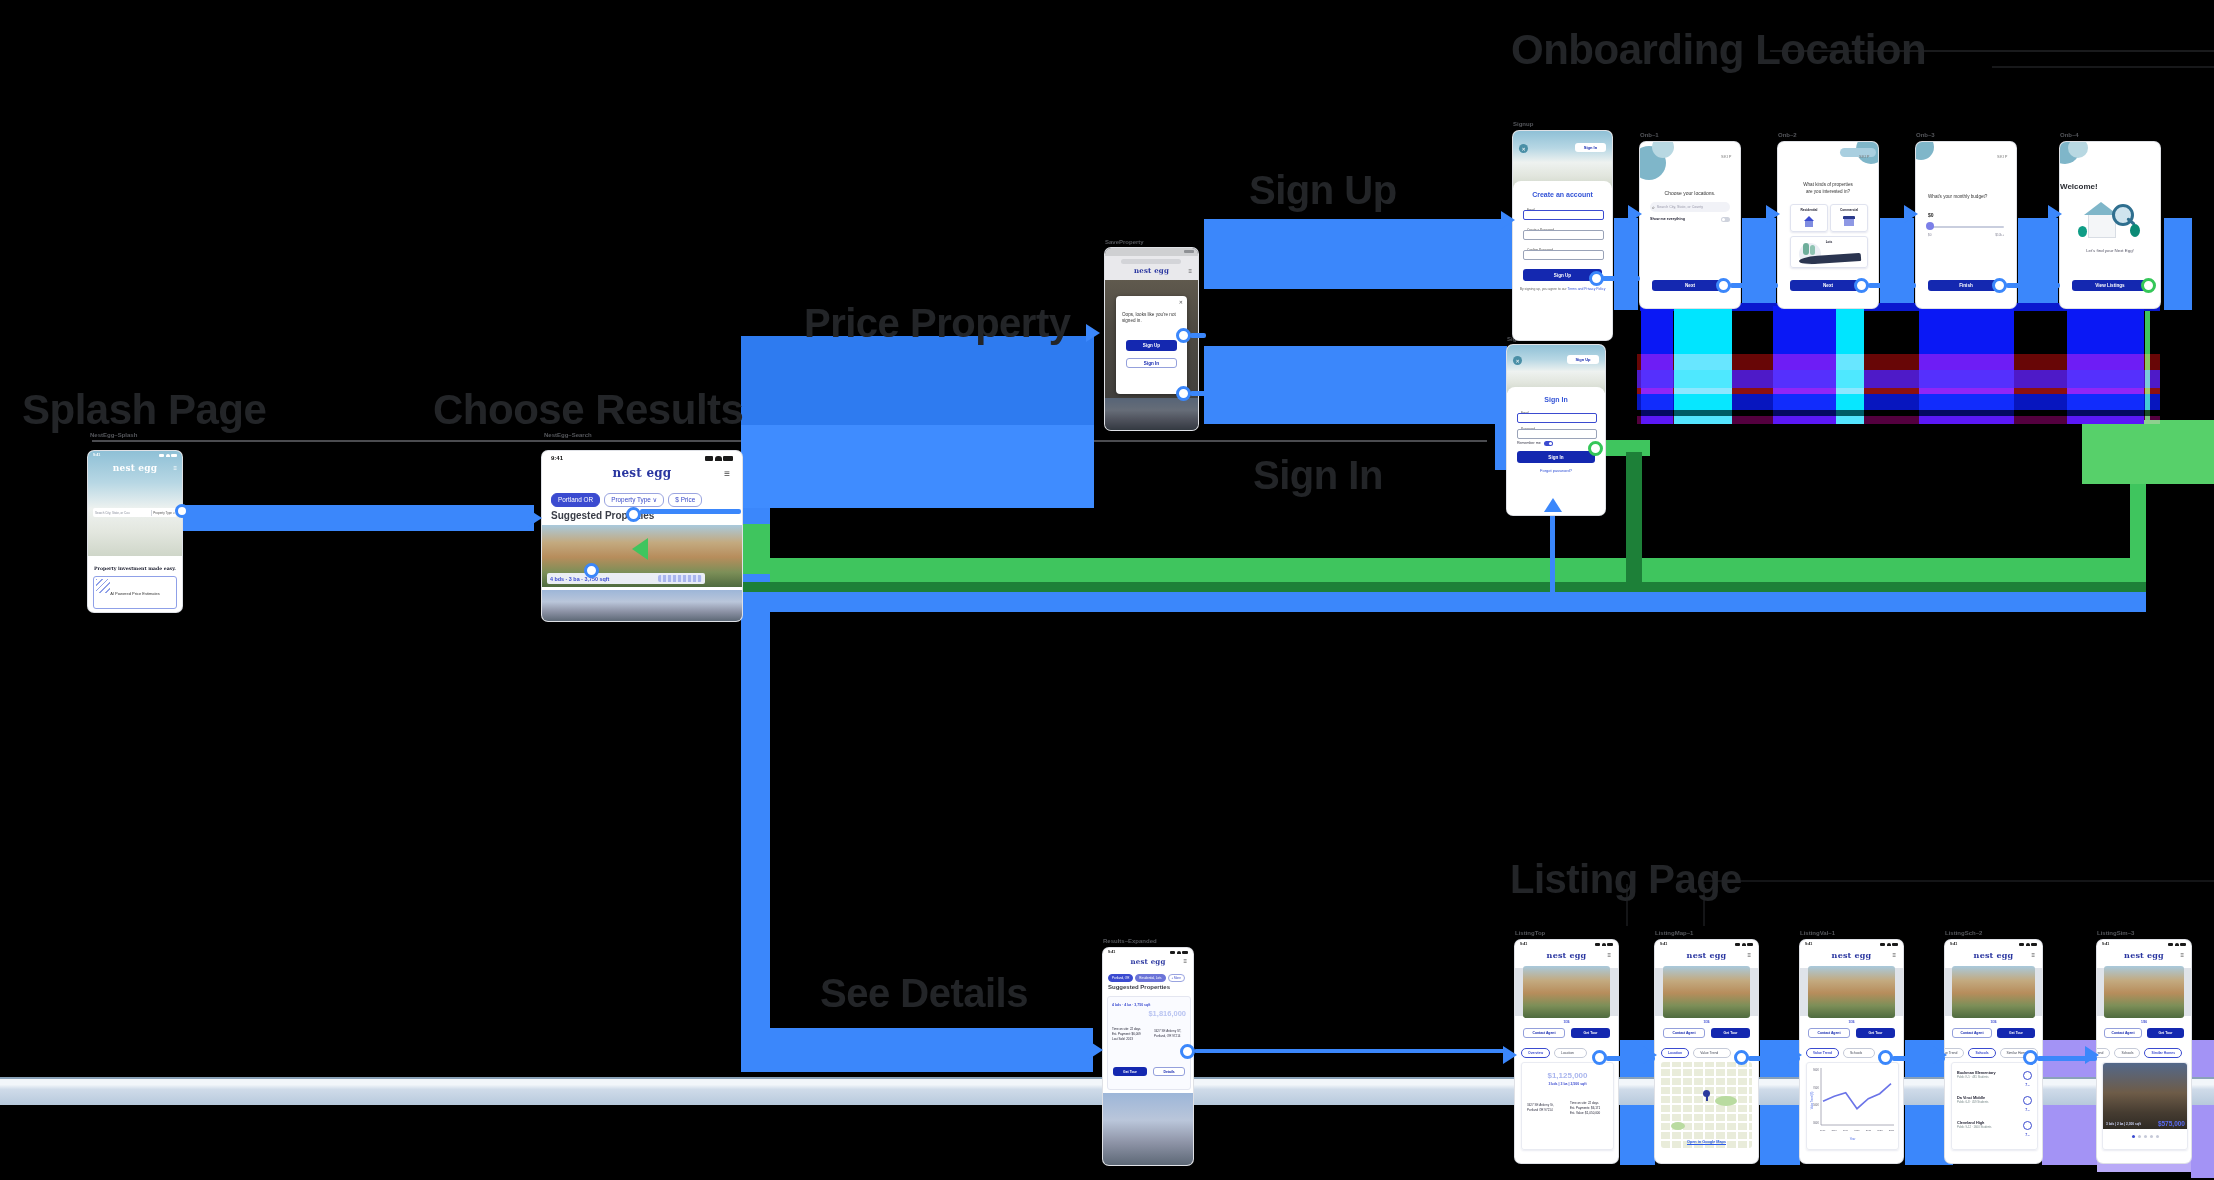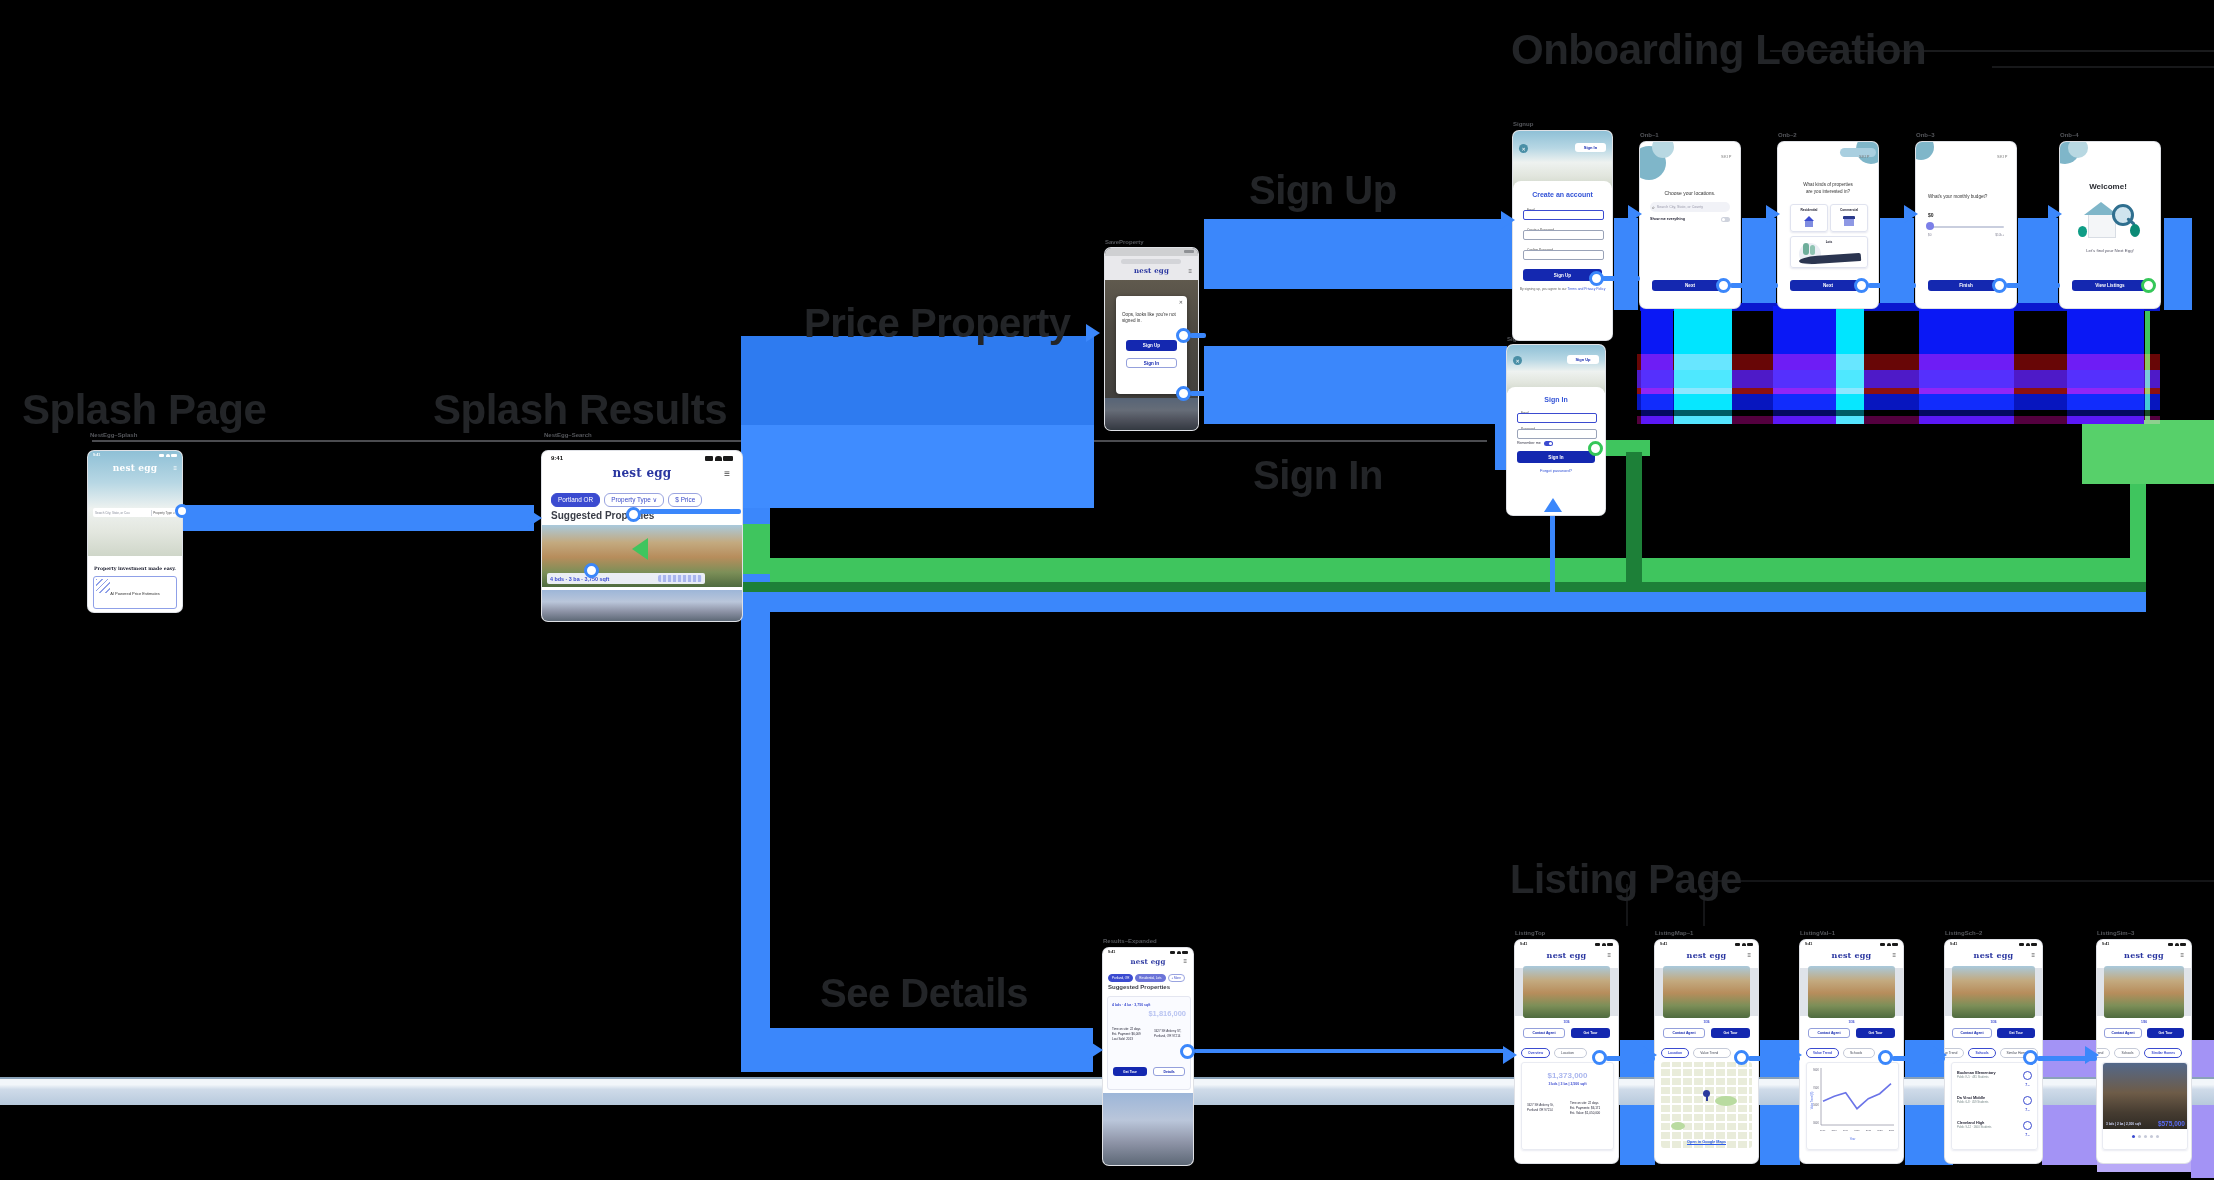--- a/index.html
+++ b/index.html
@@ -275,21 +275,21 @@
   <div class="a" style="right:12px;top:91px;font-size:3.2px;color:#889;">$10k+</div>
   <div class="btn" style="left:12px;top:138px;width:76px;height:11px;font-size:4.6px;">Finish</div>
 </div>
 <div class="node" style="left:1992px;top:278px;"></div>
 <div class="cline" style="left:2006px;top:283px;width:54px;"></div>
 <div class="arr-r" style="left:1904px;top:205px;"></div>
 
 <div class="ph" style="left:2060px;top:142px;width:100px;height:166px;">
   <div class="deco" style="left:-10px;top:-8px;width:30px;height:30px;background:#7fb6c9;"></div>
   <div class="deco" style="left:8px;top:-4px;width:20px;height:20px;background:#b8d8e2;"></div>
-  <div class="a" style="left:0;top:40px;width:96px;text-align:center;font-size:8px;font-weight:700;color:#2b2d33;">Welcome!</div>
+  <div class="a" style="left:0;top:40px;width:96px;font-size:8px;font-weight:700;color:#2b2d33;">Welcome!</div>
   <div class="a" style="left:24px;top:58px;width:52px;height:40px;">
     <div class="a" style="left:4px;top:14px;width:26px;height:22px;background:#f4f6f8;border:1px solid #d8dde4;"></div>
     <div class="a" style="left:0;top:2px;width:0;height:0;border-left:17px solid transparent;border-right:17px solid transparent;border-bottom:13px solid #7fb6c9;"></div>
     <div class="a" style="left:28px;top:4px;width:16px;height:16px;border:3px solid #2f6f8f;border-radius:50%;background:#cfe4ee;"></div>
     <div class="a" style="left:42px;top:20px;width:10px;height:3px;background:#2f6f8f;transform:rotate(40deg);border-radius:2px;"></div>
     <div class="deco" style="left:-6px;top:26px;width:9px;height:11px;background:#0f9d86;"></div>
     <div class="deco" style="left:46px;top:24px;width:10px;height:13px;background:#0b8a76;"></div>
   </div>
   <div class="a" style="left:0;top:106px;width:100px;text-align:center;font-size:4.4px;color:#556;">Let's find your Next Egg!</div>
   <div class="btn" style="left:12px;top:138px;width:76px;height:11px;font-size:4.6px;">View Listings</div>
@@ -359,21 +359,21 @@
   <div class="a" style="left:0;top:28px;width:103px;height:48px;background:#dfe3e9;"></div>
   <div class="a ph-tan" style="left:8px;top:26px;width:87px;height:52px;border-radius:3px;"></div>
   <div class="a" style="left:0;top:80px;width:103px;text-align:center;font-size:3.2px;color:#3b4bd0;font-weight:700;">1/36</div>
   <div class="btn o" style="left:8px;top:88px;width:42px;height:10px;font-size:3.4px;">Contact Agent</div>
   <div class="btn" style="left:56px;top:88px;width: 39px;height:10px;font-size:3.4px;">Get Tour</div>
   <div class="a" style="left:6px;top:108px;display:flex;gap:4px;font-size:3.4px;">
     <span class="pill act" style="padding:2px 6px;">Overview</span>
     <span class="pill" style="padding:2px 12px 2px 6px;">Location</span>
   </div>
   <div class="a" style="left:6px;top:122px;width:91px;height:86px;border:1px solid #e9ebf2;border-radius:3px;box-shadow:0 1px 2px rgba(40,50,120,.1);">
-    <div style="text-align:center;font-size:8px;font-weight:700;color:#aab6ee;margin-top:8px;">$1,373,000</div>
+    <div style="text-align:center;font-size:8px;font-weight:700;color:#aab6ee;margin-top:8px;">$1,125,000</div>
     <div style="text-align:center;font-size:3.5px;font-weight:700;color:#3b4bd0;margin-top:2px;">3 bds | 3 ba | 2,500 sqft</div>
     <div class="a" style="left:5px;top:40px;width:38px;font-size:3px;color:#334;line-height:1.6;"><span>3427 SE Ankeny St,</span><br><span>Portland OR 97214</span></div>
     <div class="a" style="left:48px;top:38px;font-size:3px;color:#223;line-height:1.7;">
       <div>Time on site: 22 days</div>
       <div>Est. Payments: $6,171</div>
       <div>Est. Value: $1,050,000</div>
     </div>
   </div>
 </div>
 <div class="node" style="left:1592px;top:1050px;"></div>
@@ -519,21 +519,21 @@
       <span class="deco" style="position:static;width:3px;height:3px;background:#c6cad8;"></span>
       <span class="deco" style="position:static;width:3px;height:3px;background:#c6cad8;"></span>
       <span class="deco" style="position:static;width:3px;height:3px;background:#c6cad8;"></span>
       <span class="deco" style="position:static;width:3px;height:3px;background:#c6cad8;"></span>
     </div>
   </div>
 </div>
 <div class="arr-r" style="left:2085px;top:1046px;"></div>
 
 <div class="lbl" style="left:22px;top:386px;font-size:42px;">Splash Page</div>
-<div class="lbl" style="left:433px;top:386px;font-size:42px;">Splash Results</div>
+<div class="lbl" style="left:433px;top:386px;font-size:42px;">Choose Results</div>
 <div class="lbl" style="left:804px;top:301px;">Price Property</div>
 <div class="lbl" style="left:1249px;top:168px;">Sign Up</div>
 <div class="lbl" style="left:1253px;top:453px;">Sign In</div>
 <div class="lbl" style="left:1511px;top:26px;font-size:42px;">Onboarding Location</div>
 <div class="lbl" style="left:1510px;top:857px;">Listing Page</div>
 <div class="lbl" style="left:820px;top:971px;">See Details</div>
 
 </div>
 
 </body></html>

